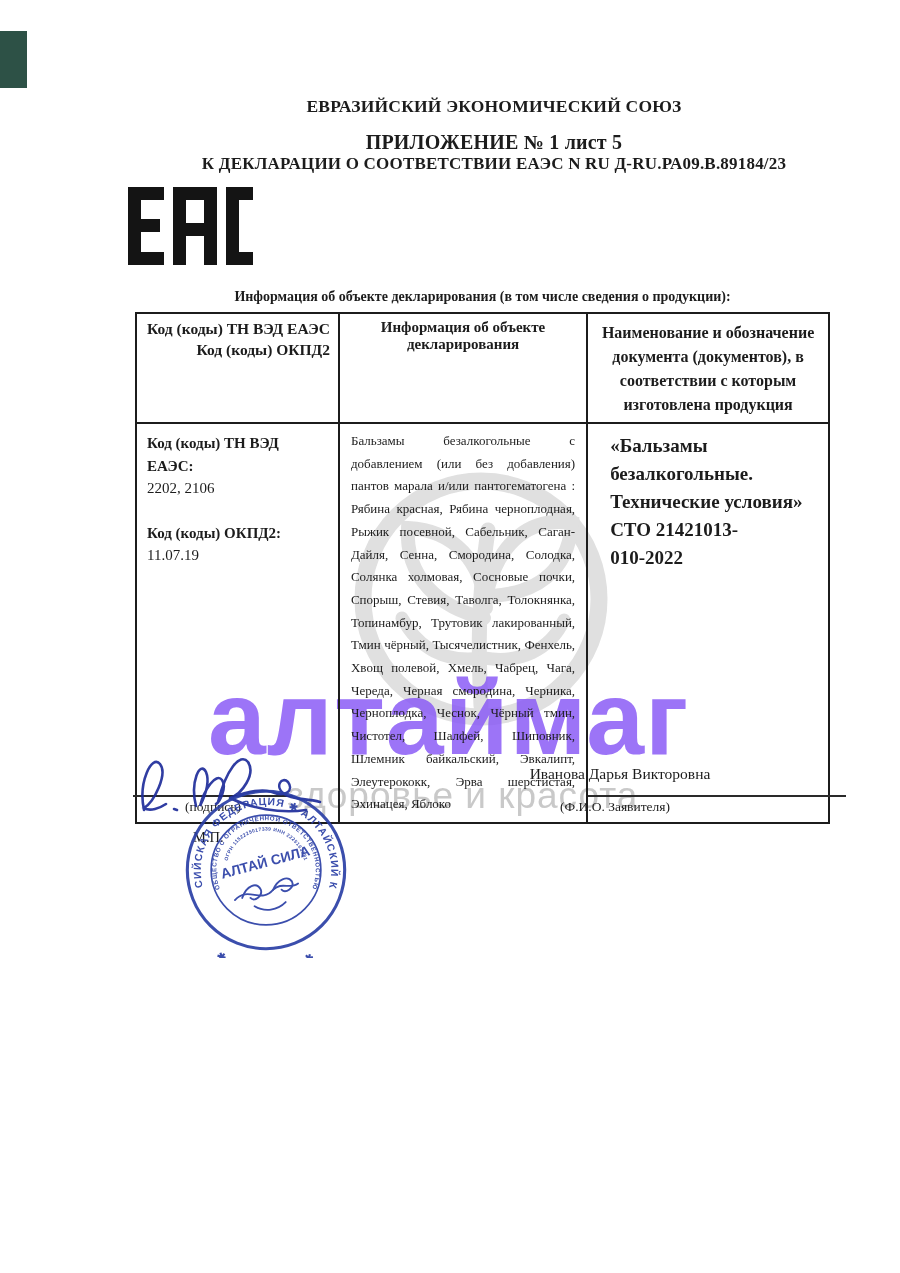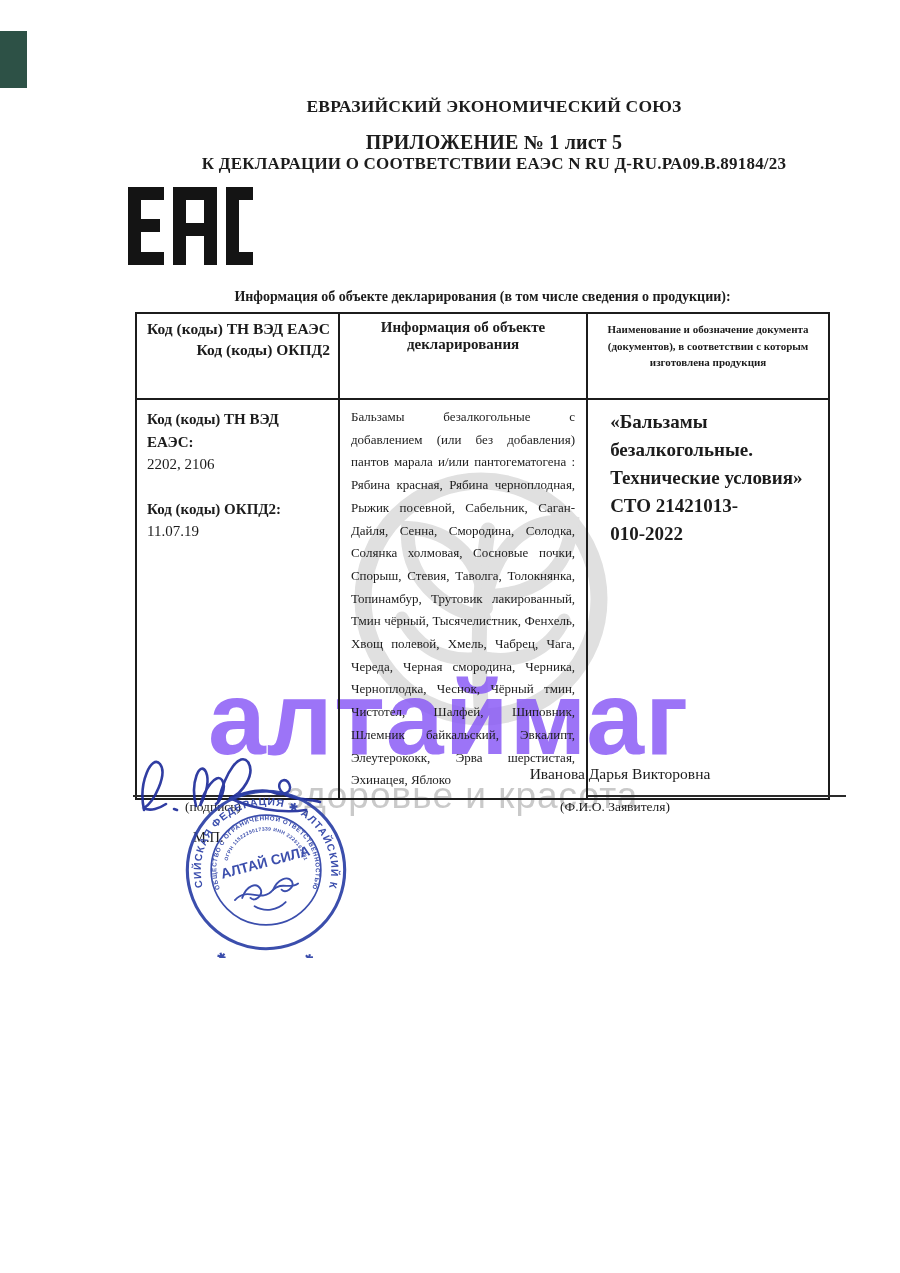--- a/index.html
+++ b/index.html
@@ -23,21 +23,21 @@
     font-weight:bold;font-size:104px;line-height:1;color:#8b5cf6;opacity:.85;letter-spacing:1px;}
   #wm-tag{left:287px;top:777px;z-index:0;font-family:"Liberation Sans",sans-serif;
     font-size:37px;line-height:1;color:#c4c4c4;opacity:.9;letter-spacing:1px;}
   
   #decl-table{left:135px;top:312px;z-index:1;}
   table{border-collapse:collapse;table-layout:fixed;width:695px;background:transparent;}
   td,th{border:2px solid #1c1c1c;vertical-align:top;box-sizing:border-box;background:transparent;}
   th{font-size:15px;padding:5px 8px;}
   .h1c{width:193px;text-align:right;font-size:15.5px;line-height:1.35;}
   .h2c{width:236px;text-align:center;}
-  .h3c{width:230px;text-align:center;font-size:11px;line-height:1.5;padding-top:7px;}
+  .h3c{width:230px;text-align:center;font-size:16px;line-height:1.5;padding-top:7px;}
   tr.hdr-row{height:86px;}
   tr.body-row{height:357px;}
   .c1{padding:8px 10px;font-size:15px;line-height:1.5;}
   .c1 .lbl{font-weight:bold;}
   .c1 .gap{height:22px;}
   .c2{padding:6px 11px;font-size:13px;line-height:22.7px;text-align:justify;border-radius:19px;}
   .c3{padding:8px 22px;font-size:19px;font-weight:600;line-height:28px;}
   
   #claimant-name{left:440px;top:765px;width:360px;text-align:center;font-size:15.5px;z-index:2;}
   .sig-line{top:795px;border-top:2px solid #2a2a2a;height:0;z-index:2;}

